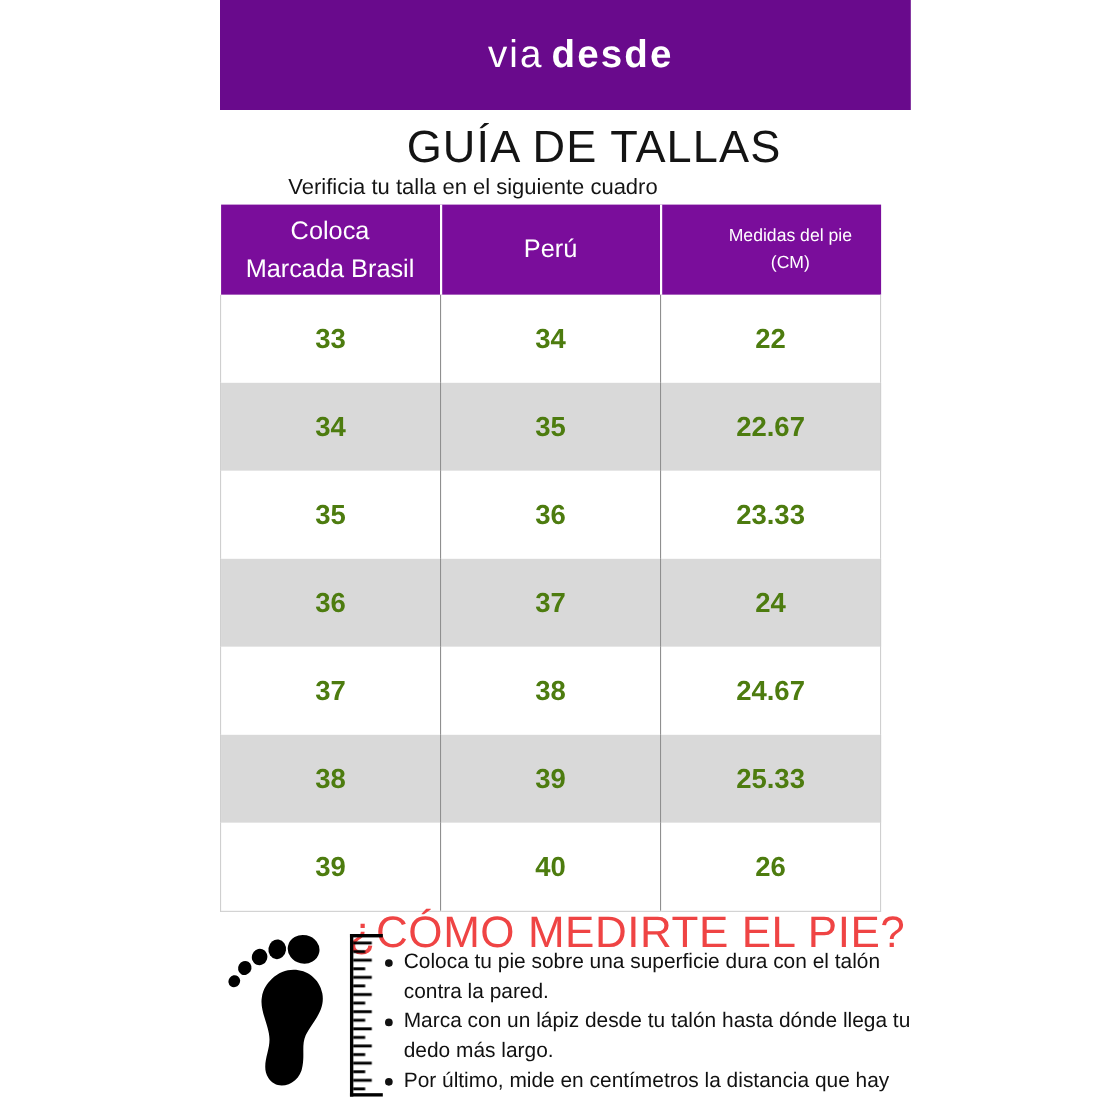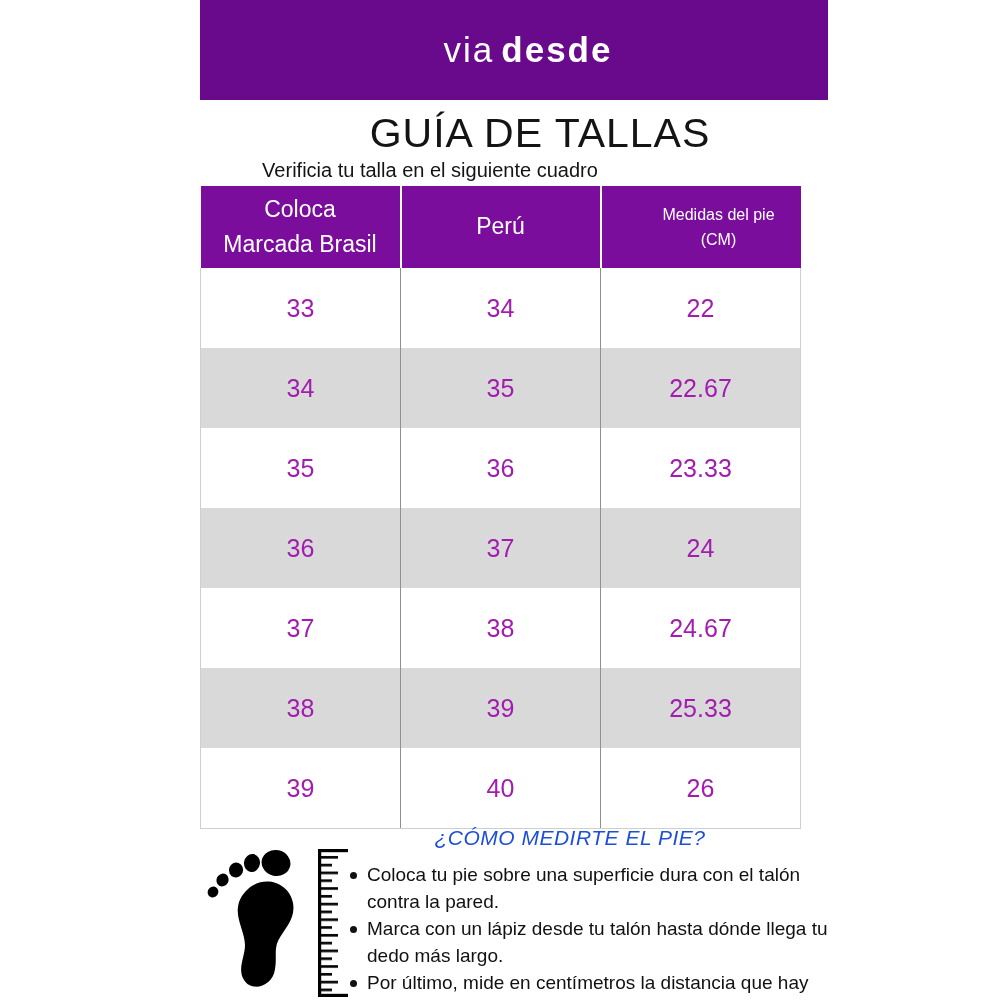--- a/index.html
+++ b/index.html
@@ -35,33 +35,33 @@
   .size-table col{width:200px;}
   .size-table thead td{
     background:#7A0D9B;color:#ffffff;height:82px;text-align:center;vertical-align:middle;
     border-left:2px solid #ffffff;padding:0;
   }
   .size-table thead td:first-child{border-left:none;}
   .hdr-lines{display:flex;flex-direction:column;align-items:center;justify-content:center;gap:9px;}
   .hdr-main{font-size:23px;line-height:1.1;}
   .hdr-small{font-size:16px;line-height:1.25;}
   .size-table tbody td{
-    height:80px;text-align:center;vertical-align:middle;font-size:25px;color:#a21caf;
-    border-left:1px solid #8f8f8f;padding:0;
+    height:80px;text-align:center;vertical-align:middle;font-size:25px;color:#4d7c0f;
+    border-left:1px solid #8f8f8f;padding:0;font-weight:bold;
   }
   .size-table tbody td:first-child{border-left:1px solid #cfcfcf;}
   .size-table tbody td:last-child{border-right:1px solid #cfcfcf;}
   .size-table tbody tr:nth-child(even) td{background:#D9D9D9;}
   .size-table tbody tr:nth-child(odd) td{background:#ffffff;}
   .size-table tbody tr:last-child td{border-bottom:1px solid #cfcfcf;}
 
   
   .howto-heading{
     position:absolute;left:305px;top:826px;width:530px;text-align:center;
-    font-size:21px;font-weight:500;letter-spacing:0.5px;color:#1d4ed8;font-style:italic;
+    font-size:40px;font-weight:500;letter-spacing:0.5px;color:#ef4444;
   }
   .foot-icon{position:absolute;left:207px;top:848px;width:100px;height:148px;}
   .ruler-icon{position:absolute;left:318px;top:849px;width:36px;height:148px;}
   .howto-list{
     position:absolute;left:346px;top:862px;width:496px;margin:0;padding:0;list-style:none;
   }
   .howto-list li{
     position:relative;padding-left:21px;margin-bottom:1px;
     font-size:19px;line-height:26.5px;color:#111111;
   }

